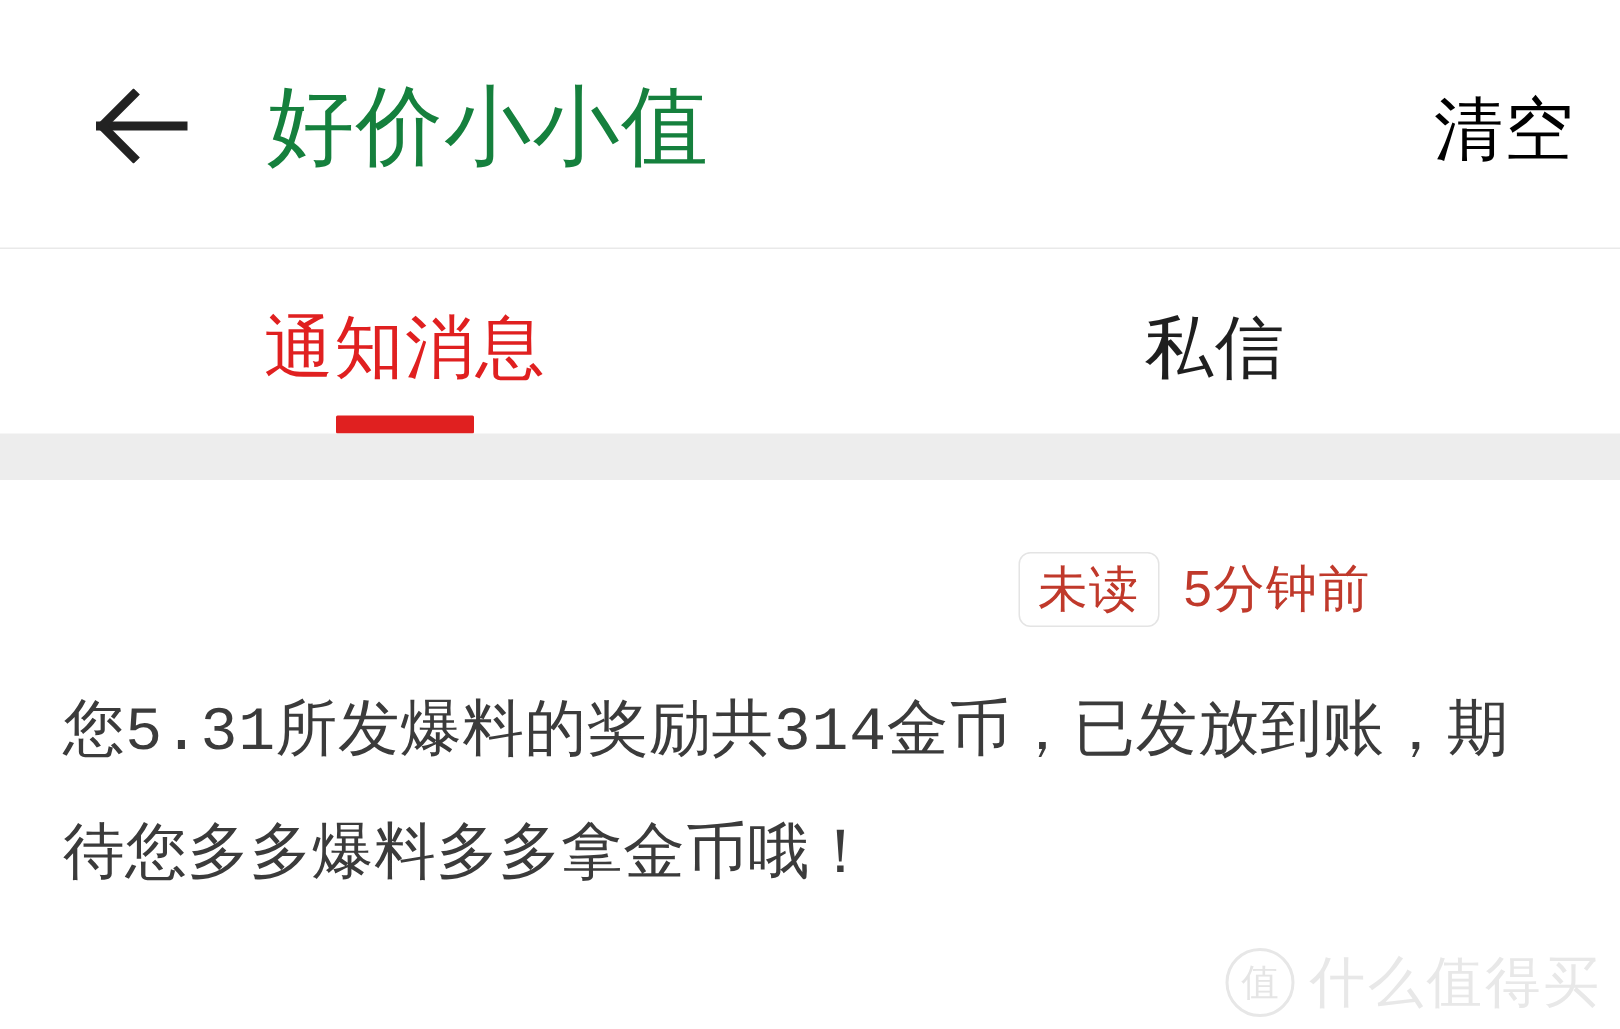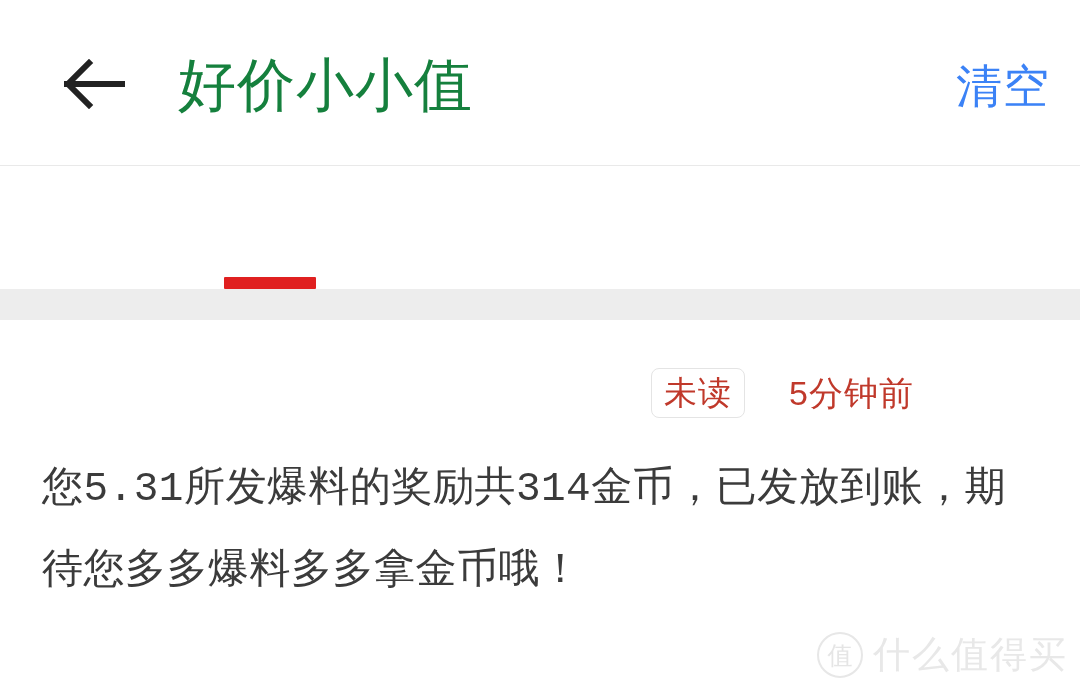--- a/index.html
+++ b/index.html
@@ -57,21 +57,21 @@
     white-space: nowrap;
     font-weight: 400;
   }
 
   .header-action {
     position: absolute;
     right: 30px;
     top: 56px;
     font-size: 46px;
     line-height: 60px;
-    color: #3b82f6;
+    color: #000000;
     white-space: nowrap;
     cursor: pointer;
     letter-spacing: 1px;
   }
 
   
   .tabs {
     position: absolute;
     left: 0;
     top: 166px;
@@ -155,21 +155,20 @@
     line-height: 48px;
     letter-spacing: 1px;
     white-space: nowrap;
   }
   .meta-time {
     color: #c0392b;
     font-size: 34px;
     line-height: 48px;
     letter-spacing: 1px;
     white-space: nowrap;
-    margin-left: 28px;
   }
 
   .card-body {
     position: absolute;
     left: 42px;
     top: 128px;
     width: 970px;
     font-size: 41px;
     line-height: 82px;
     color: #3b3b3b;
@@ -235,20 +234,28 @@
           <path d="M25 4 L4 25 L25 46" stroke="#222222" stroke-width="6" stroke-linecap="square" stroke-linejoin="miter" fill="none"></path>
         </svg>
       </span>
     </div>
 
     <div class="header-title">好价小小值</div>
 
     <div class="header-action">清空</div>
   </div>
 
+  <div class="tabs">
+    <div class="tab tab-0 active">
+      <span class="tab-label">通知消息</span>
+    </div>
+    <div class="tab tab-1">
+      <span class="tab-label">私信</span>
+    </div>
+  </div>
   <div class="tab-underline"></div>
 
   <div class="band"></div>
 
   <div class="card">
 
     <div class="card-meta">
       <span class="badge-unread">未读</span>
       <span class="meta-time">5分钟前</span>
     </div>

